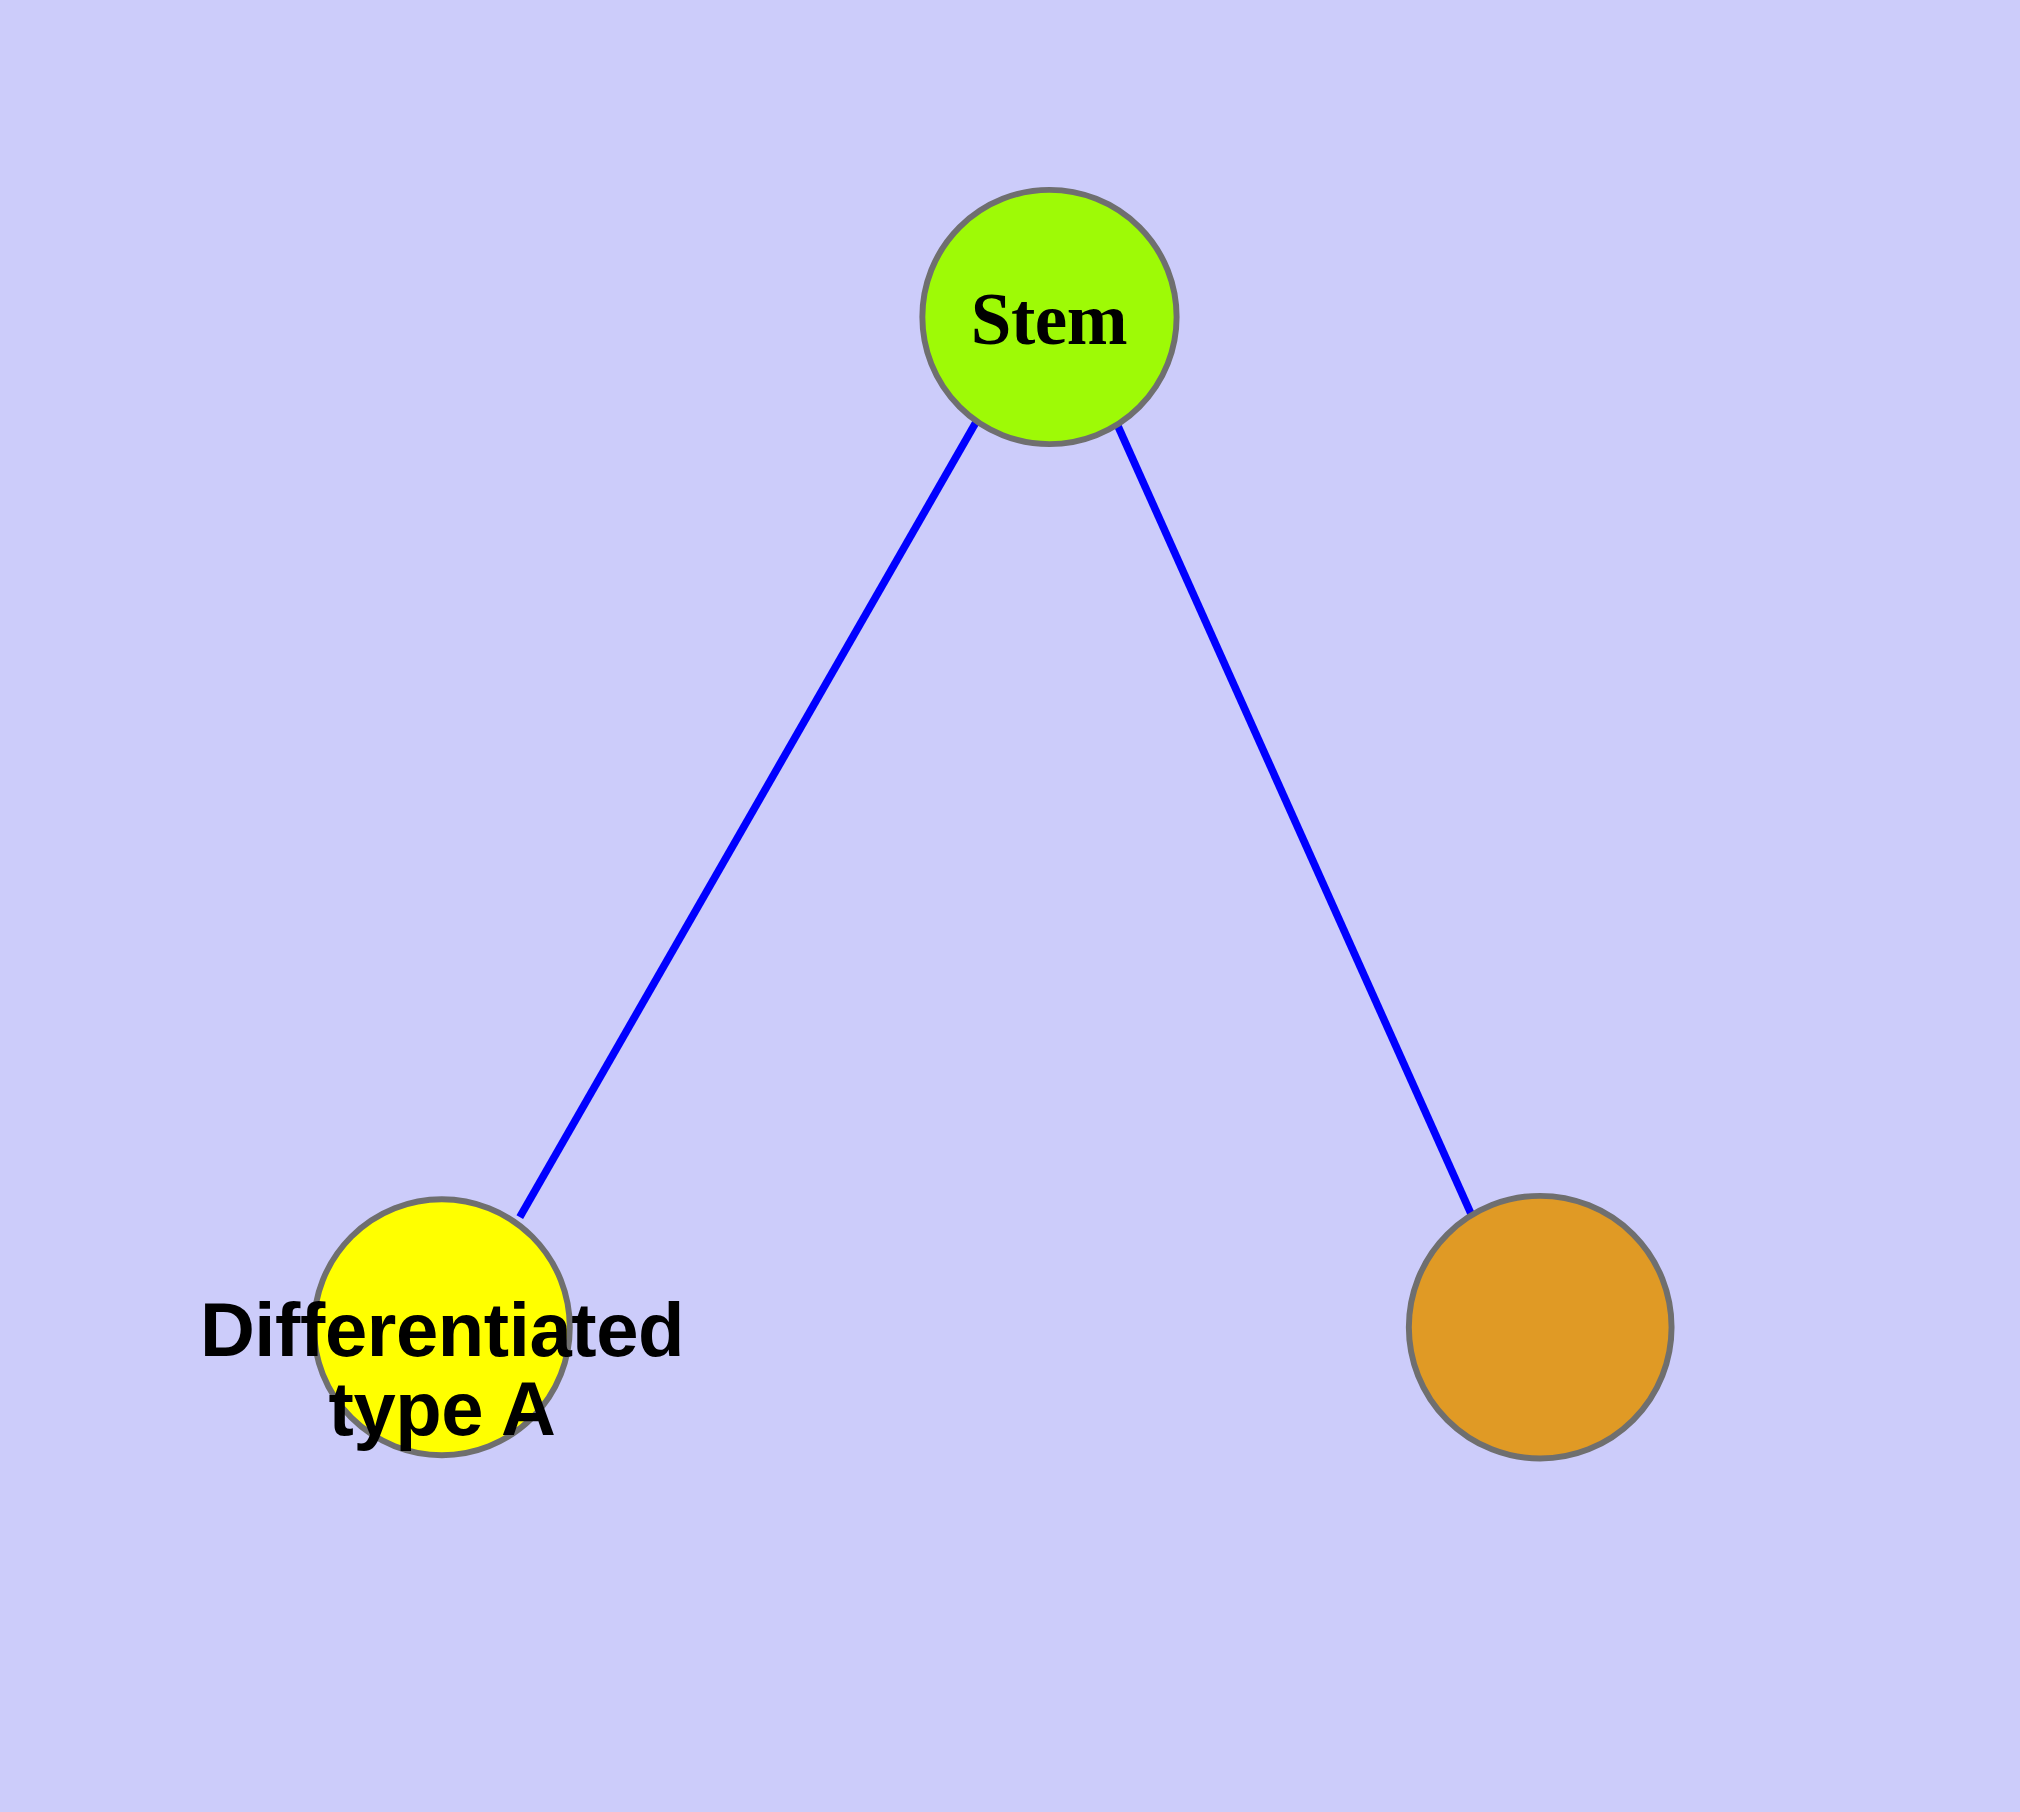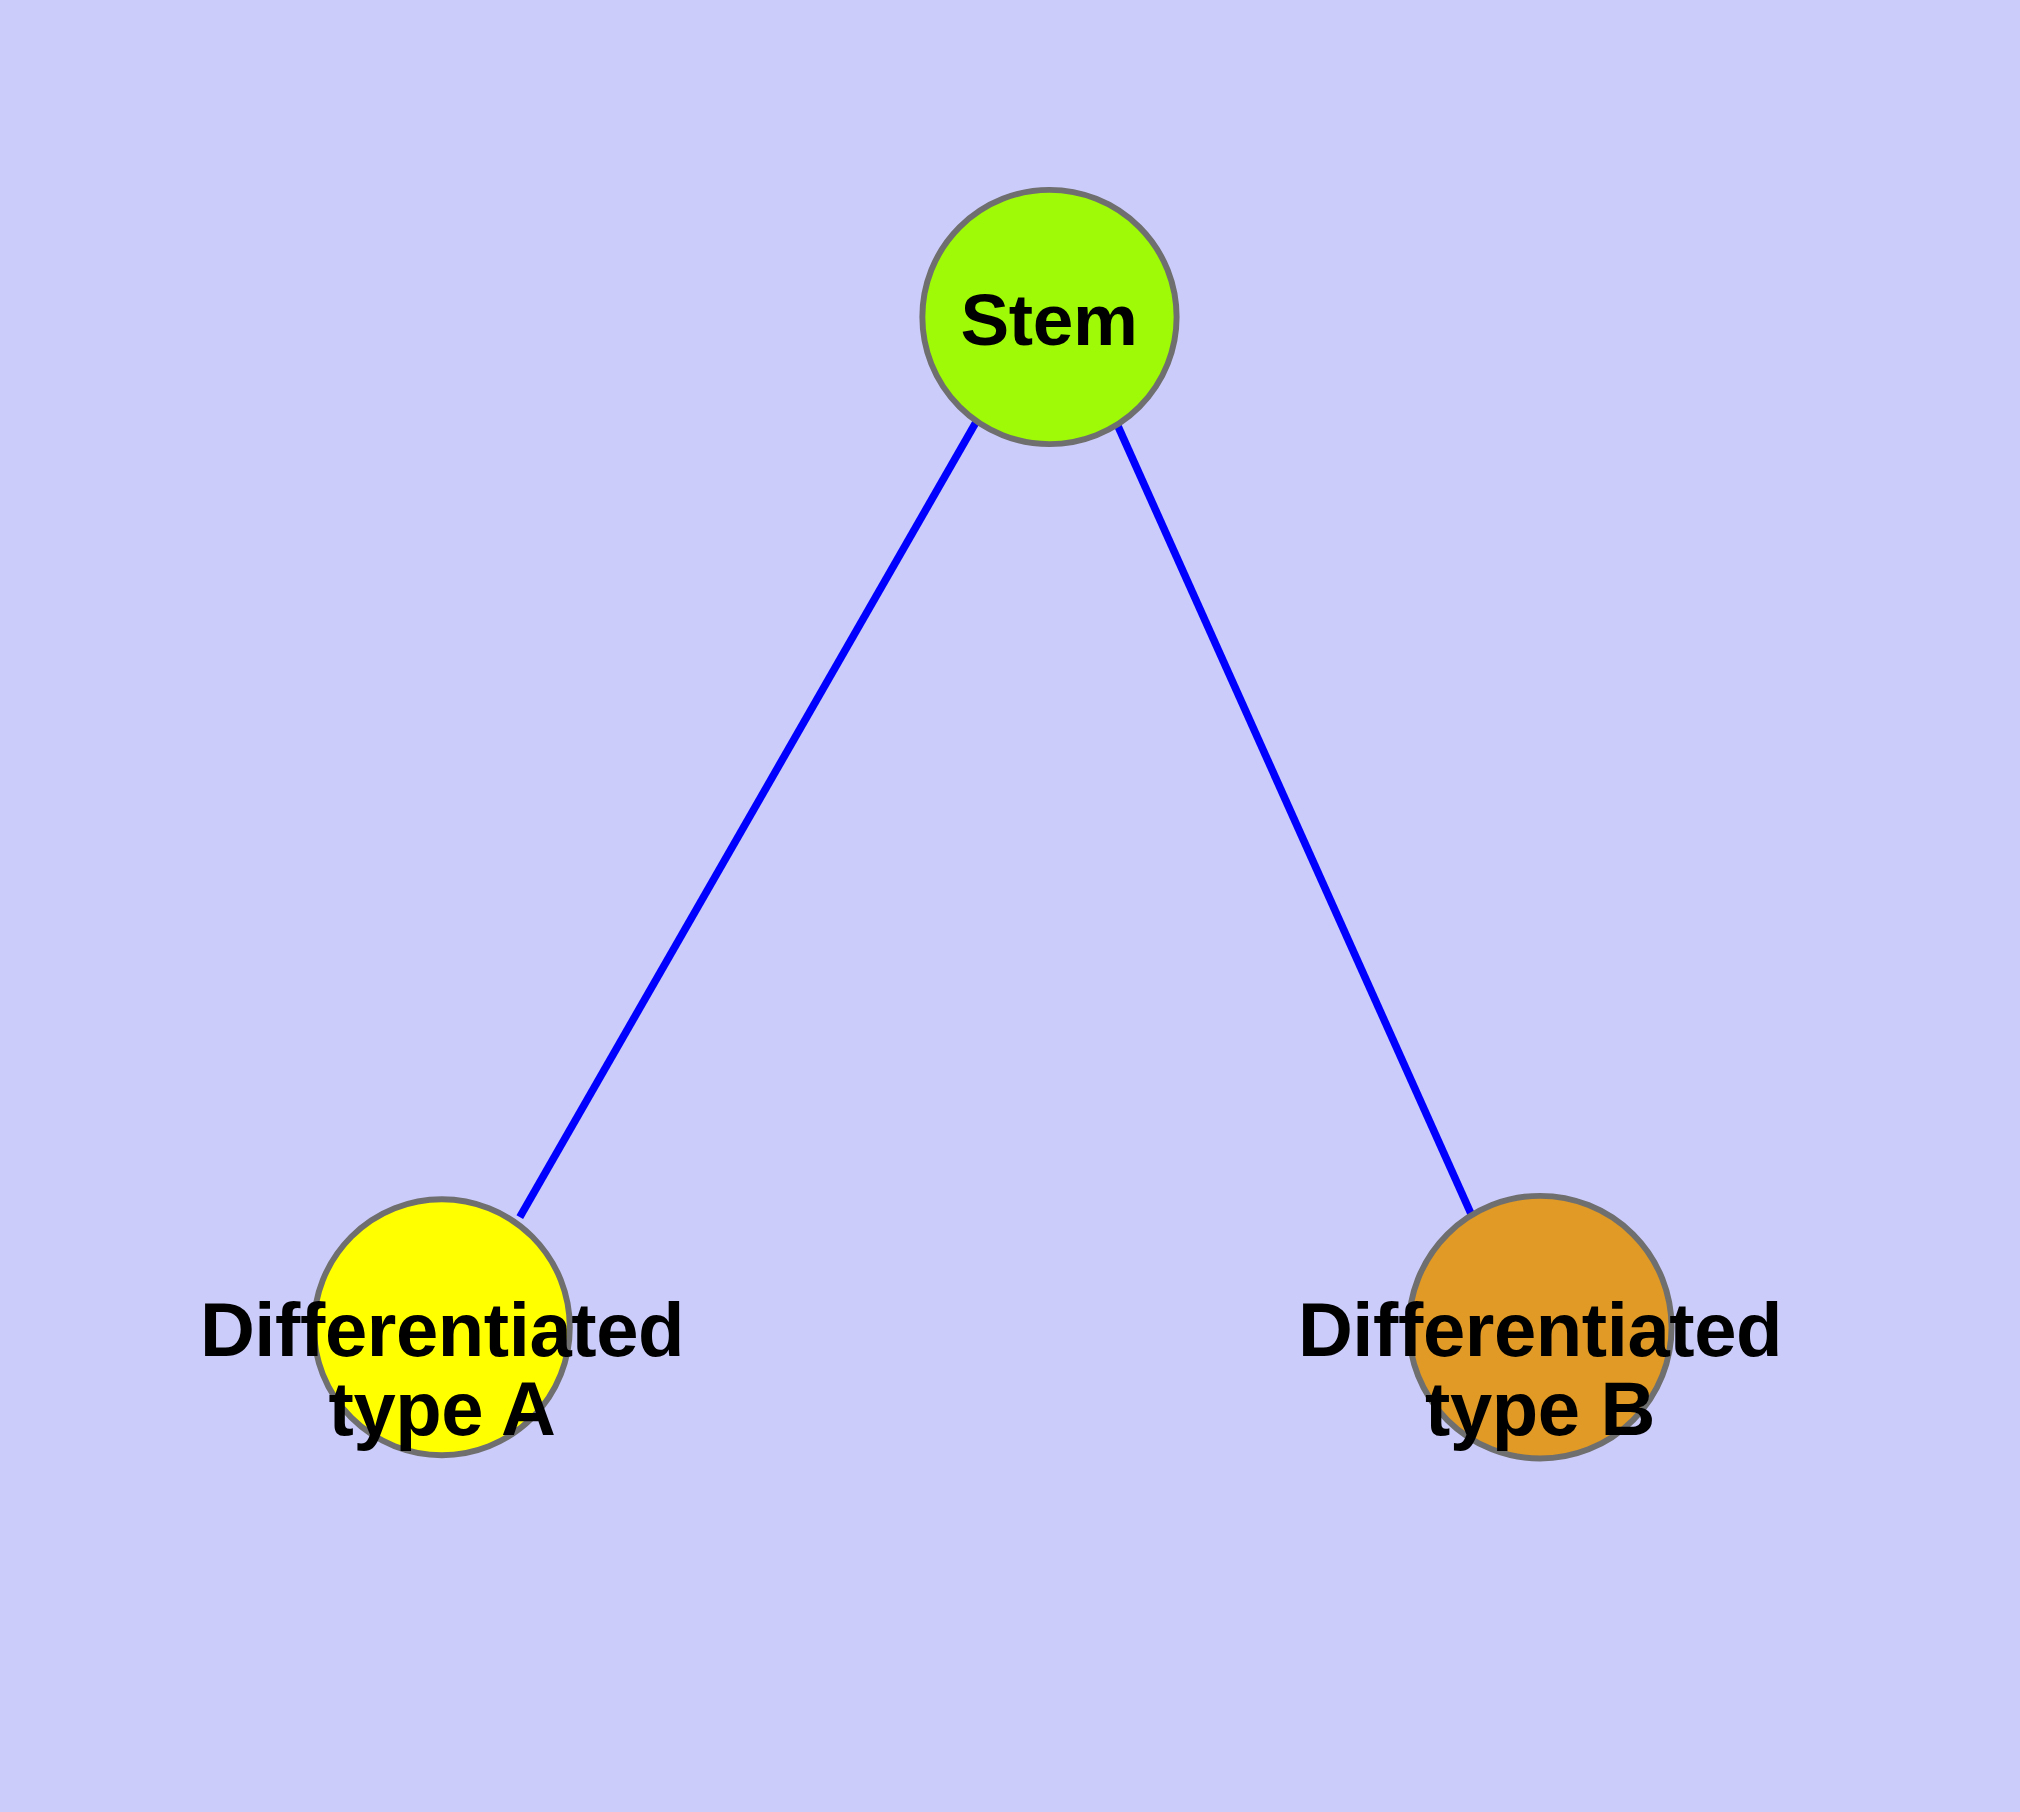--- a/index.html
+++ b/index.html
@@ -62,22 +62,20 @@
       <line x1="1152" y1="497" x2="613" y2="1436" stroke="#0000ff" stroke-width="9" stroke-linecap="butt"></line>
       <line x1="1318" y1="501" x2="1738" y2="1438" stroke="#0000ff" stroke-width="9" stroke-linecap="butt"></line>
     </g>
     <g>
       <circle cx="1238" cy="374" r="150" fill="#9efa06" stroke="#6f6f6f" stroke-width="7"></circle>
       <circle cx="521" cy="1566" r="151" fill="#ffff00" stroke="#6f6f6f" stroke-width="7"></circle>
       <circle cx="1817" cy="1566" r="155" fill="#e09a25" stroke="#6f6f6f" stroke-width="7"></circle>
     </g>
   </svg>
 
-  <div class="node-label label-stem" style="left: 1049px; top: 320px; font-size: 73px; color: rgb(0, 0, 0);">Stem</div>
+  <div class="node-label label-stem" style="left: 1049px; top: 320px; font-size: 73px; color: rgb(0, 0, 0); font-family: Liberation Serif, serif;">Stem</div>
 
   <div class="node-label label-diff" style="left: 442px; top: 1327px; font-size: 76px; color: rgb(0, 0, 0);"><span>Differentiated</span>
 <span>type A</span></div>
 
-  <div class="node-label label-diff" style="left: 1540px; top: 1327px; font-size: 76px; color: rgb(0, 0, 0);"><span>Differentiated</span>
-<span>type B</span></div>
 
 </div>
 
 
 </body></html>

